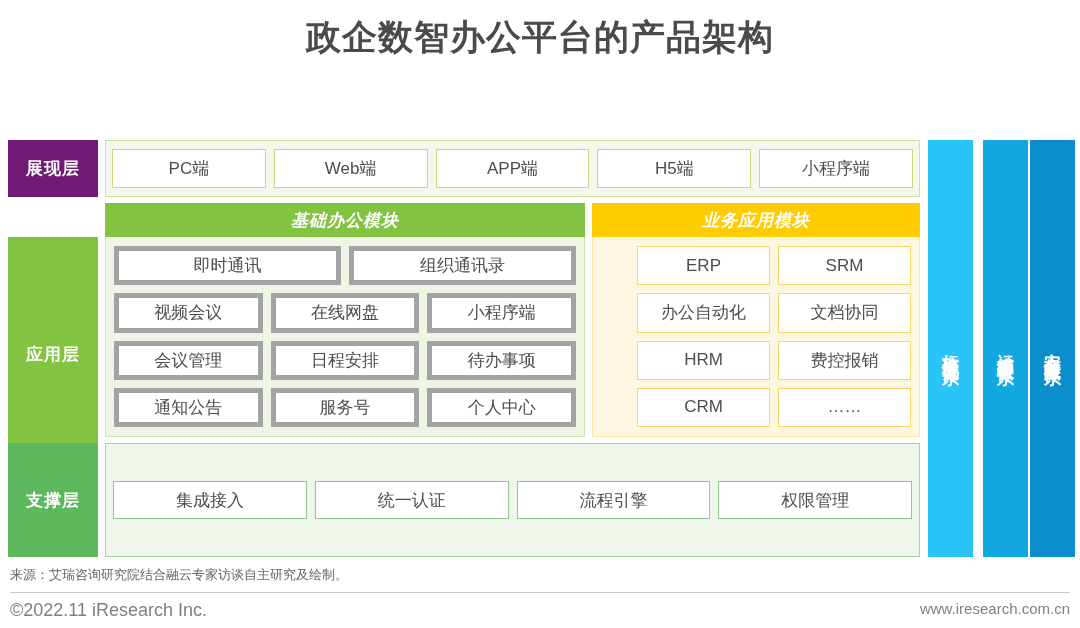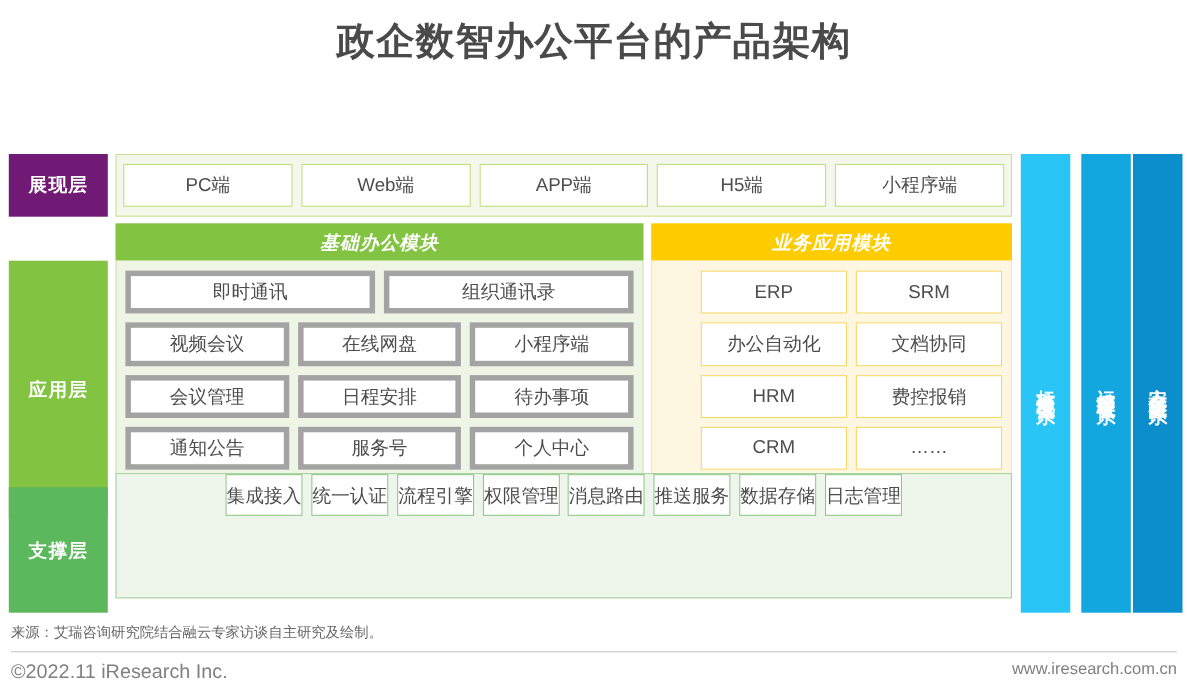--- a/index.html
+++ b/index.html
@@ -34,23 +34,23 @@
   .layer-label.support { top: 303px; height: 114px; background: #5cb85c; }
 
   
   .row-box { position: absolute; left: 105px; width: 815px; }
   .row-present {
     top: 0px; height: 57px;
     background: #f4f8ec; border: 1px solid #cfe09a;
     display: flex; align-items: center; padding: 0 6px; gap: 8px;
   }
   .row-support {
-    top: 290px; height: 114px;
+    top: 303px; height: 114px;
     background: #eef6ec; border: 1px solid #a9d3a0;
-    display: flex; flex-direction: row; justify-content: center;
+    display: flex; flex-direction: column; justify-content: center;
     padding: 0 7px; gap: 7px;
   }
 
   
   .cell {
     background: #ffffff;
     display: flex; align-items: center; justify-content: center;
     color: #4d4d4d; font-size: 17px; white-space: nowrap;
   }
   .cell-present { flex: 1; height: 39px; border: 1px solid #c3dc7e; }
@@ -247,34 +247,20 @@
             <span>集成接入</span>
           </div>
         <div class="cell cell-support">
             <span>统一认证</span>
           </div>
         <div class="cell cell-support">
             <span>流程引擎</span>
           </div>
         <div class="cell cell-support">
             <span>权限管理</span>
-          </div>
-      </div>
-      <div class="support-line">
-        <div class="cell cell-support">
-            <span>消息路由</span>
-          </div>
-        <div class="cell cell-support">
-            <span>推送服务</span>
-          </div>
-        <div class="cell cell-support">
-            <span>数据存储</span>
-          </div>
-        <div class="cell cell-support">
-            <span>日志管理</span>
           </div>
       </div>
     </div>
 
     <div class="sysbar sysbar-0">
       <span>标准规范体系</span>
     </div>
     <div class="sysbar sysbar-1">
       <span>运维管理体系</span>
     </div>

